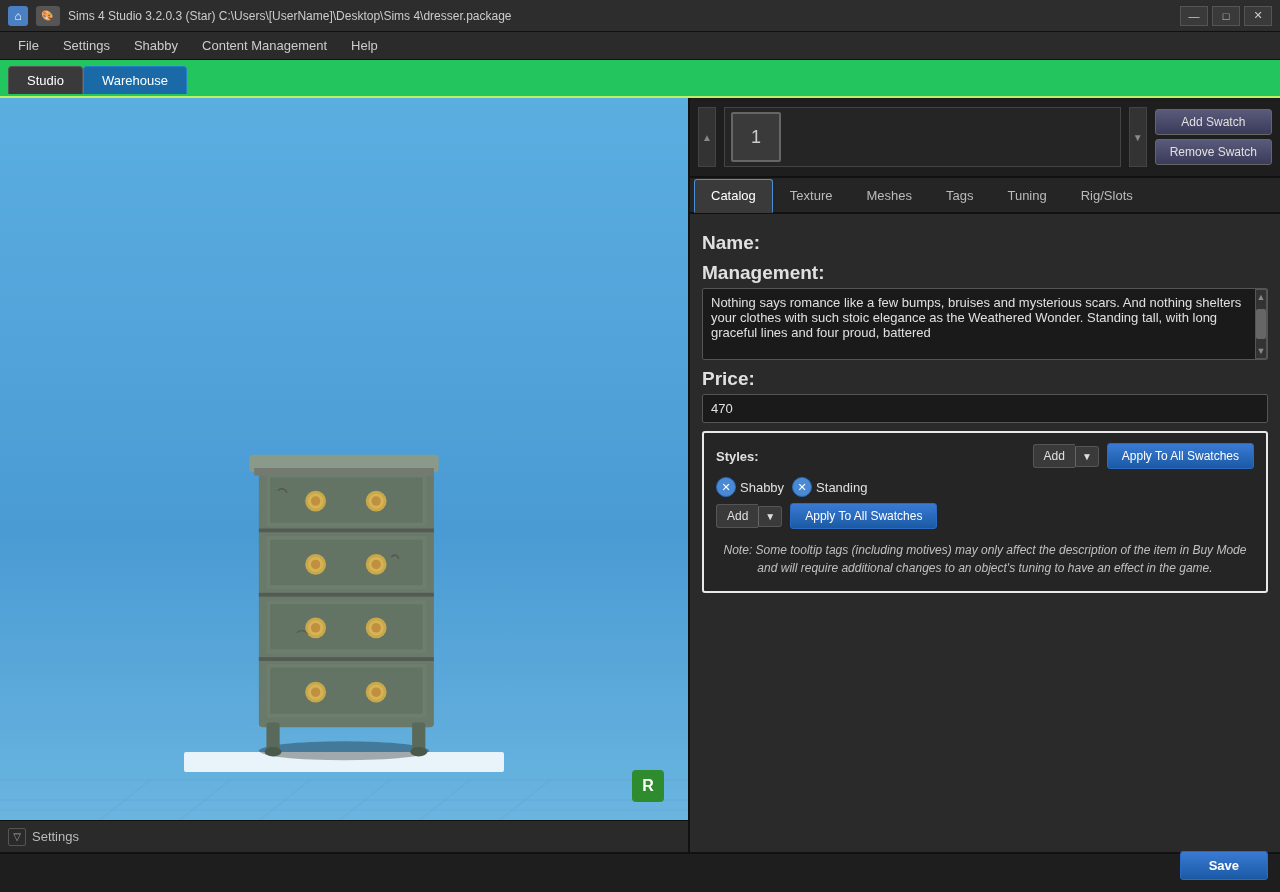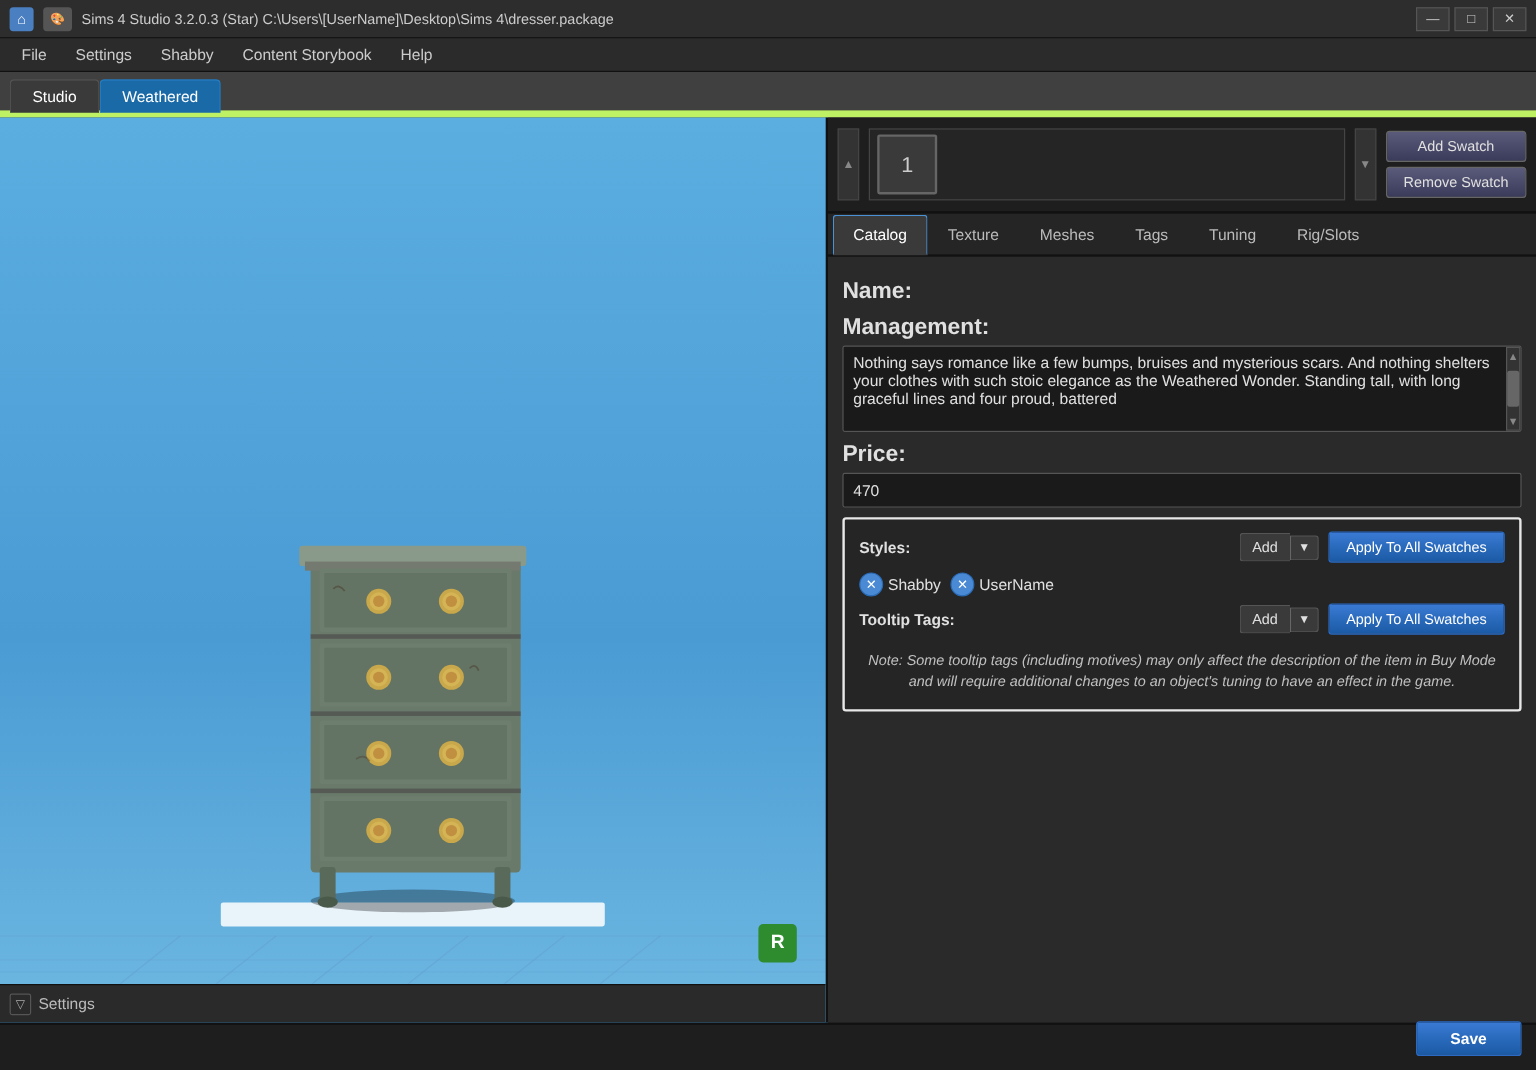--- a/index.html
+++ b/index.html
@@ -68,26 +68,26 @@
     .menu-item {
       padding: 4px 10px;
       color: #ccc;
       cursor: pointer;
       font-size: 13px;
       border-radius: 2px;
     }
 
     
     .tab-bar {
-      background: #404040;
+      background: #22c55e;
       height: 38px;
       display: flex;
-      align-items: flex-end;
+      align-items: center;
       padding: 0 8px;
-      border-bottom: 6px solid #bef264;
+      border-bottom: 2px solid #bef264;
     }
     .tab {
       padding: 6px 18px;
       cursor: pointer;
       font-size: 13px;
       border-radius: 4px 4px 0 0;
       color: #aaa;
       border: 1px solid transparent;
       border-bottom: none;
       position: relative;
@@ -474,27 +474,27 @@
     <button class="title-btn">—</button>
     <button class="title-btn">□</button>
     <button class="title-btn close">✕</button>
   </div>
 </div>
 
 <div class="menu-bar">
   <div class="menu-item">File</div>
   <div class="menu-item">Settings</div>
   <div class="menu-item">Shabby</div>
-  <div class="menu-item">Content Storybook</div>
+  <div class="menu-item">Content Management</div>
   <div class="menu-item">Help</div>
 </div>
 
 <div class="tab-bar">
   <div class="tab active-studio">Studio</div>
-  <div class="tab active-warehouse">Weathered</div>
+  <div class="tab active-warehouse">Warehouse</div>
 </div>
 
 <div class="main-content">
 
   <div class="left-panel">
     <div class="viewport-bg">
 
       <div class="grid-lines">
         <svg width="100%" height="120" style="position:absolute;bottom:0;left:0;">
 
@@ -644,26 +644,25 @@
           <button class="apply-btn">Apply To All Swatches</button>
         </div>
 
         <div class="style-tags">
           <div class="style-tag">
             <div class="style-tag-x">✕</div>
             <span>Shabby</span>
           </div>
           <div class="style-tag">
             <div class="style-tag-x">✕</div>
-            <span>UserName</span>
+            <span>Standing</span>
           </div>
         </div>
 
         <div class="styles-row">
-          <span class="styles-label">Tooltip Tags:</span>
           <div class="add-dropdown">
             <button class="add-btn">Add</button>
             <button class="add-arrow">▼</button>
           </div>
           <button class="apply-btn">Apply To All Swatches</button>
         </div>
 
         <p class="tooltip-note">Note: Some tooltip tags (including motives) may only affect the description of the item in Buy Mode and will require additional changes to an object's tuning to have an effect in the game.</p>
       </div>
     </div>

